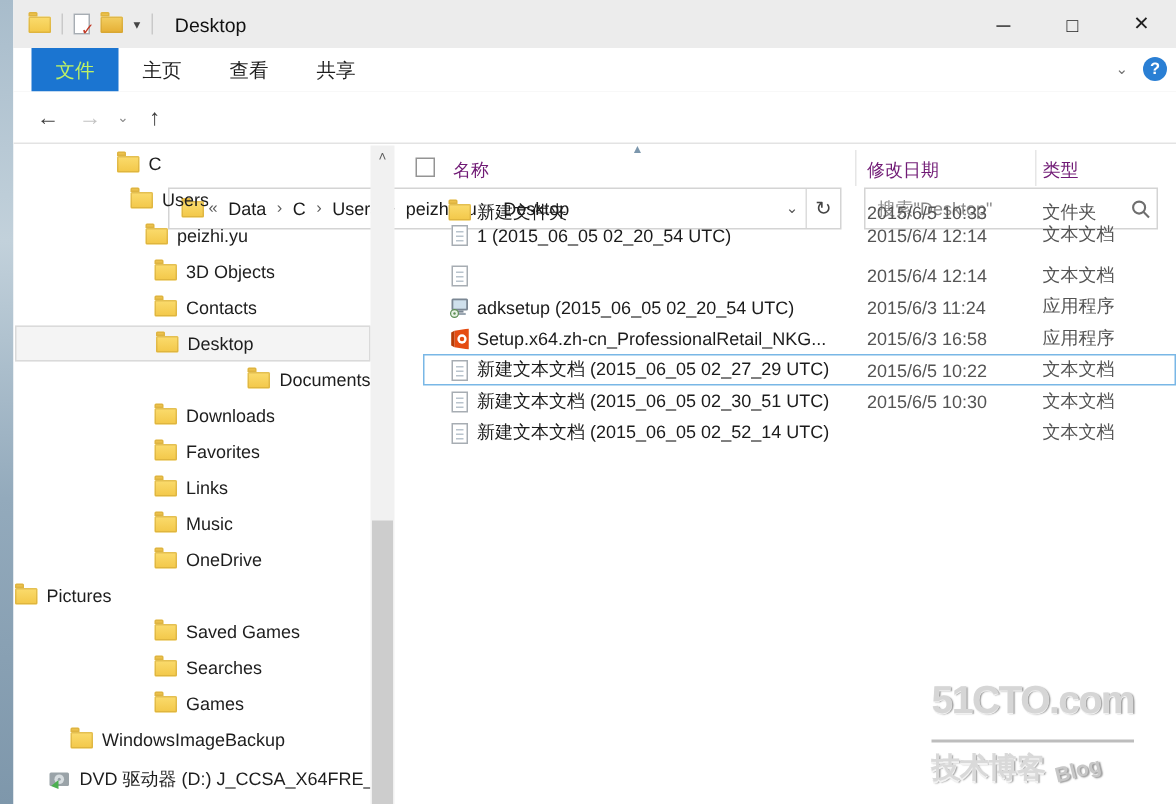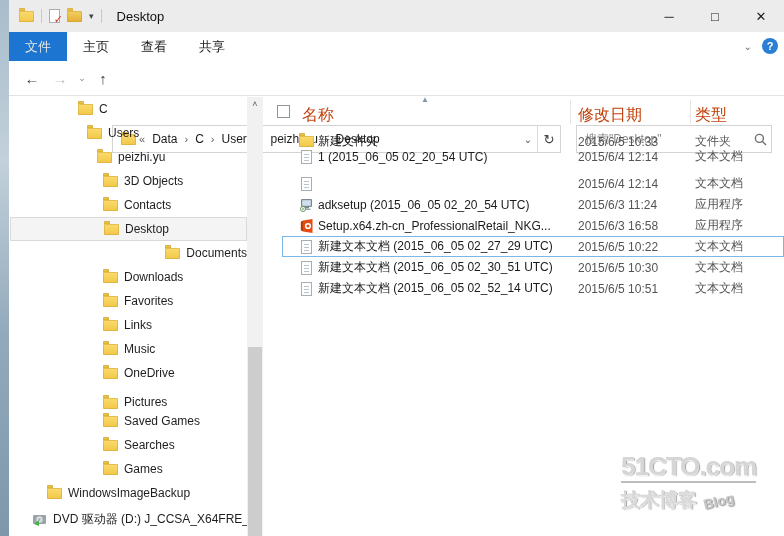--- a/index.html
+++ b/index.html
@@ -35,21 +35,21 @@
       background:#b9c4cd;box-shadow:0 3px 0 #b9c4cd,0 6px 0 #b9c4cd;}
   .page-check{position:relative;width:11px;height:14px;background:#fff;border:1px solid #a7adb3;
       box-sizing:border-box;}
   .page-check::after{content:'✓';position:absolute;right:-4px;bottom:-4px;color:#c23b27;
       font-size:11px;font-weight:bold;}
 
   
   .tabbar{position:absolute;left:0;top:32px;width:100%;height:29px;background:#fff;
           border-bottom:1px solid #e4e4e4;display:flex;align-items:stretch;}
   .tab{display:flex;align-items:center;justify-content:center;padding:0 16px;font-size:13px;color:#1e1e1e;}
-  .tab.active{background:#1b75d1;color:#e5e5e5;min-width:22px;}
+  .tab.active{background:#1b75d1;color:#bef264;min-width:22px;margin-left:12px;}
   .ribbon-right{position:absolute;right:6px;top:38px;display:flex;align-items:center;gap:10px;}
   .collapse-chev{font-size:10px;color:#707070;}
   .help-btn{width:16px;height:16px;border-radius:50%;background:#2a7fd4;color:#fff;
             font-size:11px;font-weight:bold;display:flex;align-items:center;justify-content:center;}
 
   
   .addr-row{position:absolute;left:0;top:61px;width:100%;height:34px;background:#fff;
             border-bottom:1px solid #e3e3e3;}
   .nav-btn{position:absolute;top:0;height:34px;display:flex;align-items:center;justify-content:center;
            color:#3f3f3f;font-size:15px;}
@@ -74,37 +74,37 @@
   .tree-row .lbl{overflow:hidden;text-overflow:clip;}
   .tree-row.sel{background:#f4f4f4;border:1px solid #dadada;}
   .tree-scroll{position:absolute;left:238px;top:97px;width:16px;height:439px;background:#f1f1f1;}
   .tree-scroll .up{position:absolute;left:0;top:2px;width:16px;text-align:center;color:#5f5f5f;
                    font-size:9px;}
   .tree-scroll .thumb{position:absolute;left:1px;top:250px;width:14px;height:189px;background:#cdcdcd;}
 
   
   .hdr-check{position:absolute;left:268px;top:105px;width:13px;height:13px;border:1px solid #949494;
              box-sizing:border-box;background:#fff;}
-  .hdr-label{position:absolute;top:105px;color:#c2410c;font-size:16px;white-space:nowrap;}
+  .hdr-label{position:absolute;top:105px;color:#701a75;font-size:12px;white-space:nowrap;}
   .sort-arrow{position:absolute;left:412px;top:95px;font-size:8px;color:#7c97ad;}
   .hdr-sep{position:absolute;top:100px;width:1px;height:24px;background:#e6e6e6;}
   .file-row{position:absolute;left:261px;right:0;height:21px;}
   .file-row .cell{position:absolute;top:0;height:21px;display:flex;align-items:center;white-space:nowrap;}
   .fr-icon{left:27px;width:18px;justify-content:center;}
   .fr-name{left:48px;max-width:250px;overflow:hidden;color:#1b1b1b;}
   .fr-date{left:308px;color:#545454;}
   .fr-type{left:425px;color:#545454;}
   .file-row.sel::before{content:'';position:absolute;left:12px;right:0;top:0;bottom:0;
         border:1px solid #79b7e6;box-sizing:border-box;}
 
   
   .watermark{position:absolute;left:612px;top:453px;width:160px;color:#d0d0d0;}
   .wm1{font-size:26px;font-weight:bold;letter-spacing:-1px;color:#d6d6d6;
        text-shadow:0 1px 0 #f2f2f2,1px 1px 1px #9c9c9c;border-bottom:2px solid #bdbdbd;
-       display:inline-block;line-height:1;padding-bottom:2px;}
+       display:inline-block;line-height:1;padding-bottom:14px;}
   .wm2{font-size:19px;font-weight:bold;color:#d9d9d9;text-shadow:0 1px 0 #f2f2f2,1px 1px 1px #a3a3a3;
        margin-top:4px;display:inline-block;}
   .wm3{display:inline-block;font-size:14px;font-weight:bold;color:#c7c7c7;
        transform:rotate(-14deg);margin-left:6px;text-shadow:1px 1px 1px #9c9c9c;}
 </style>
 </head>
 <body>
 
 <div id="desktop-strip"></div>
 
@@ -215,21 +215,21 @@
       <span class="lbl">Links</span>
       </div>
     <div class="tree-row" style="top:337px;padding-left:93px;">
       <span class="folder-ic"></span>
       <span class="lbl">Music</span>
       </div>
     <div class="tree-row" style="top:361px;padding-left:93px;">
       <span class="folder-ic"></span>
       <span class="lbl">OneDrive</span>
       </div>
-    <div class="tree-row" style="top:385px;padding-left:93px;align-items:flex-end;">
+    <div class="tree-row" style="top:385px;">
       <span class="folder-ic"></span>
       <span class="lbl">Pictures</span>
       </div>
     <div class="tree-row" style="top:409px;padding-left:93px;">
       <span class="folder-ic"></span>
       <span class="lbl">Saved Games</span>
       </div>
     <div class="tree-row" style="top:433px;padding-left:93px;">
       <span class="folder-ic"></span>
       <span class="lbl">Searches</span>
@@ -336,21 +336,20 @@
         </span>
       <span class="cell fr-name">新建文本文档 (2015_06_05 02_30_51 UTC)</span>
       <span class="cell fr-date">2015/6/5 10:30</span>
       <span class="cell fr-type">文本文档</span>
     </div>
     <div class="file-row" style="top:278px;">
       <span class="cell fr-icon">
           <span class="txt-ic"></span>
         </span>
       <span class="cell fr-name">新建文本文档 (2015_06_05 02_52_14 UTC)</span>
-      <span class="cell fr-date">2015/6/5 10:51</span>
       <span class="cell fr-type">文本文档</span>
     </div>
   </div>
 
   <div class="watermark">
     <span class="wm1">51CTO.com</span><br>
     <span class="wm2">技术博客</span><span class="wm3">Blog</span>
   </div>
 
 </div>

